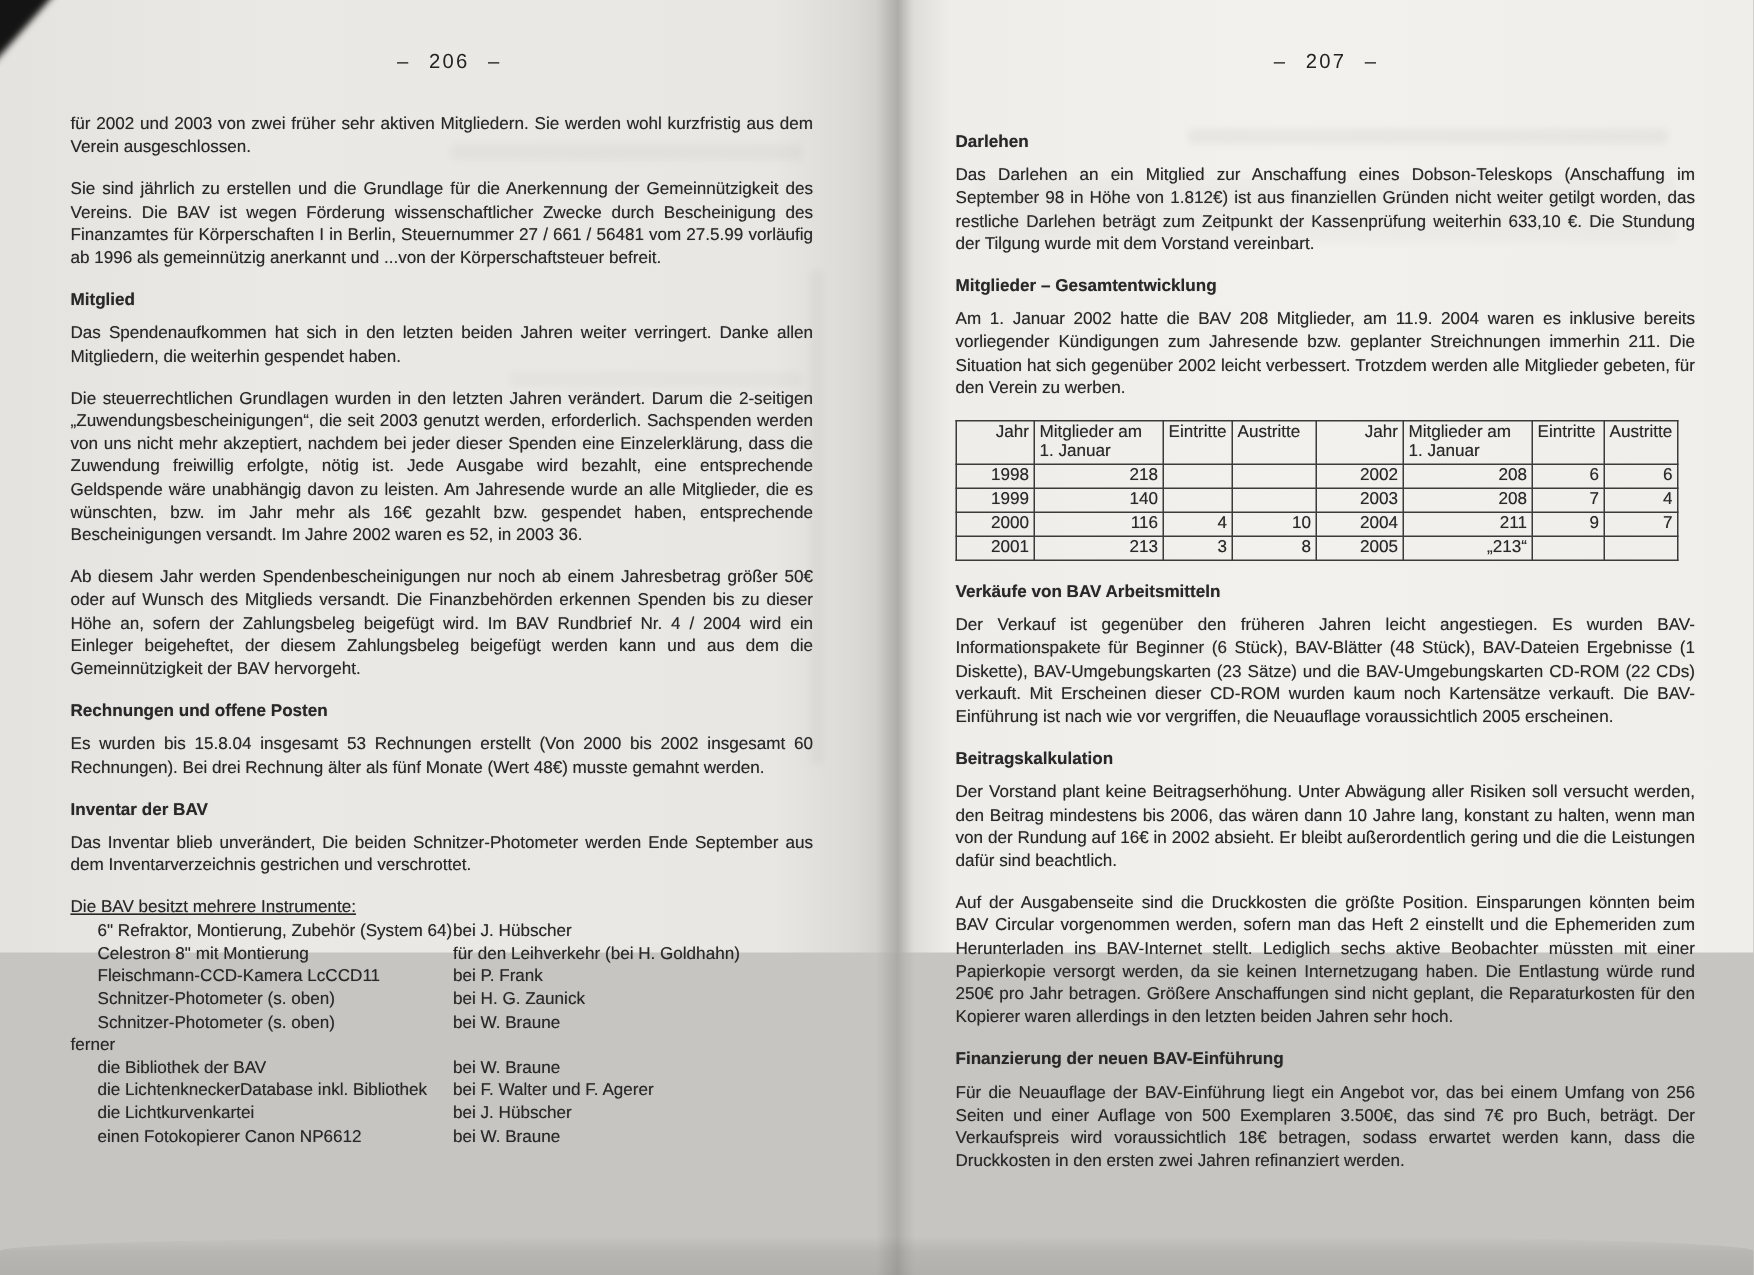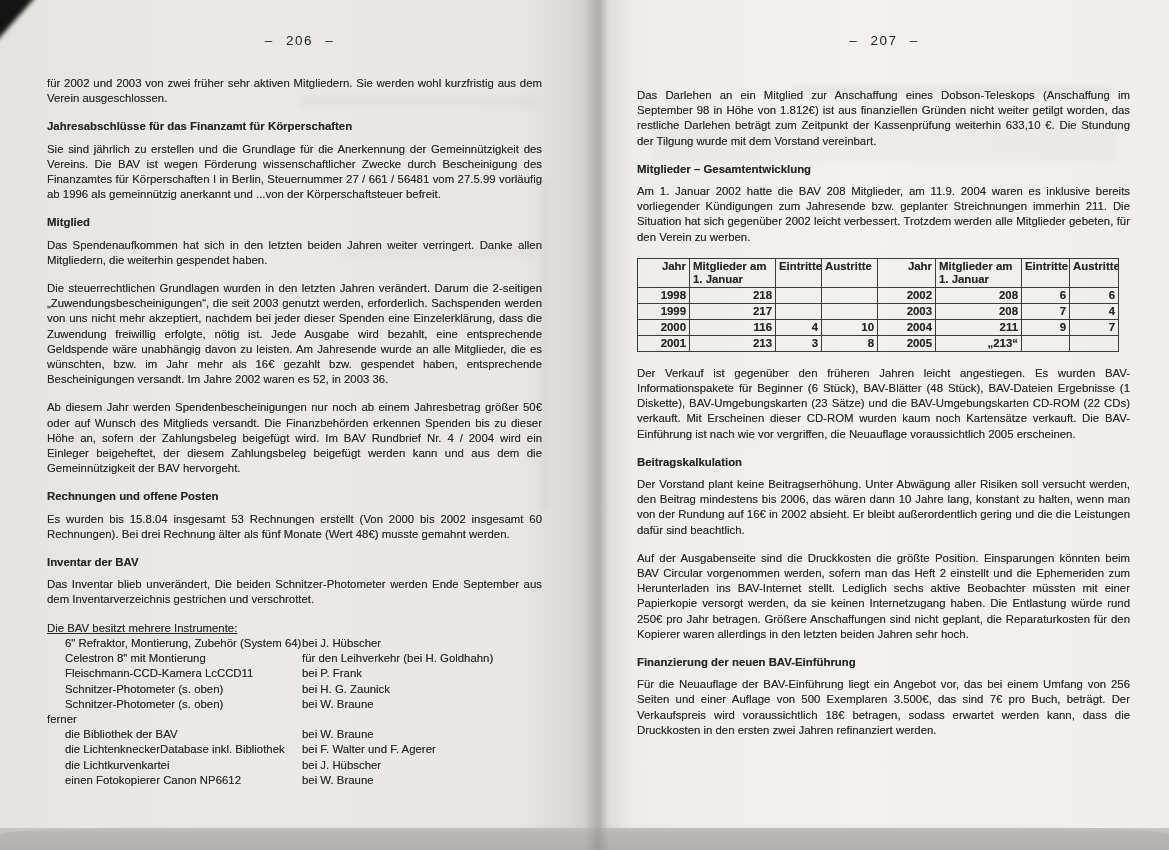--- a/index.html
+++ b/index.html
@@ -2,21 +2,21 @@
 <html><head>
 <meta charset="utf-8">
 <style>
   html,body{margin:0;padding:0;}
   body{
     width:1169px;height:850px;position:relative;overflow:hidden;
     background:#c6c5c2;
     font-family:"Liberation Sans", sans-serif;
     color:#282828;
   }
-  .page{position:absolute;top:0;height:828px;}
+  .page{position:absolute;top:0;height:635px;}
   .page-left{
     left:0;width:599px;
     background:linear-gradient(90deg,#e4e3df 0%,#eae9e5 30%,#e8e7e3 86%,#dbdad6 95%,#c9c8c5 100%);
   }
   .page-right{
     left:599px;width:570px;
     background:linear-gradient(90deg,#c8c7c4 0%,#dddcd8 1.5%,#eeede9 6%,#f2f1ed 45%,#efeeea 100%);
   }
   .page-num{
     position:absolute;top:33px;left:0;width:100%;text-align:center;
@@ -29,21 +29,21 @@
   .content-left{left:47px;top:76px;width:495px;}
   .content-right{left:637px;top:88px;width:493px;}
   .content p{margin:0 0 13px;text-align:justify;}
   .content .h{font-weight:bold;margin:0 0 7px;text-align:left;}
   
   .member-table{
     border-collapse:collapse;table-layout:fixed;width:481px;
     margin:2px 0 14px 0;font-size:11.4px;
   }
   .member-table th,.member-table td{
-    border:1px solid #3b3b3b;font-weight:bold;
+    border:1px solid #3b3b3b;font-weight:normal;
     padding:1px 3px;line-height:13px;overflow:hidden;
   }
   .member-table th{vertical-align:top;text-align:left;}
   .member-table th.c-jahr{text-align:right;}
   .member-table td{text-align:right;height:13px;}
   
   .inv-intro{margin:0;text-decoration:underline;}
   .inv-row{display:flex;}
   .inv-name{width:255px;padding-left:18px;flex:0 0 auto;box-sizing:border-box;}
   .inv-holder{flex:1;}
@@ -67,21 +67,20 @@
 </style>
 </head>
 <body>
 
 <div class="page page-left">
   <div class="page-num">– 206 –</div>
 </div>
 
 <div class="content content-left">
   <p>für 2002 und 2003 von zwei früher sehr aktiven Mitgliedern. Sie werden wohl kurzfristig aus dem Verein ausgeschlossen.</p>
-  <p class="h">Jahresabschlüsse für das Finanzamt für Körperschaften</p>
   <p>Sie sind jährlich zu erstellen und die Grundlage für die Anerkennung der Gemeinnützigkeit des Vereins. Die BAV ist wegen Förderung wissenschaftlicher Zwecke durch Bescheinigung des Finanzamtes für Körperschaften I in Berlin, Steuernummer 27 / 661 / 56481 vom 27.5.99 vorläufig ab 1996 als gemeinnützig anerkannt und ...von der Körperschaftsteuer befreit.</p>
   <p class="h">Mitglied</p>
   <p>Das Spendenaufkommen hat sich in den letzten beiden Jahren weiter verringert. Danke allen Mitgliedern, die weiterhin gespendet haben.</p>
   <p>Die steuerrechtlichen Grundlagen wurden in den letzten Jahren verändert. Darum die 2-seitigen „Zuwendungsbescheinigungen“, die seit 2003 genutzt werden, erforderlich. Sachspenden werden von uns nicht mehr akzeptiert, nachdem bei jeder dieser Spenden eine Einzelerklärung, dass die Zuwendung freiwillig erfolgte, nötig ist. Jede Ausgabe wird bezahlt, eine entsprechende Geldspende wäre unabhängig davon zu leisten. Am Jahresende wurde an alle Mitglieder, die es wünschten, bzw. im Jahr mehr als 16€ gezahlt bzw. gespendet haben, entsprechende Bescheinigungen versandt. Im Jahre 2002 waren es 52, in 2003  36.</p>
   <p>Ab diesem Jahr werden Spendenbescheinigungen nur noch ab einem Jahresbetrag größer 50€ oder auf Wunsch des Mitglieds versandt. Die Finanzbehörden erkennen Spenden bis zu dieser Höhe an, sofern der Zahlungsbeleg beigefügt wird. Im BAV Rundbrief Nr. 4 / 2004 wird ein Einleger beigeheftet, der diesem Zahlungsbeleg beigefügt werden kann und aus dem die Gemeinnützigkeit der BAV hervorgeht.</p>
   <p class="h">Rechnungen und offene Posten</p>
   <p>Es wurden bis 15.8.04 insgesamt 53 Rechnungen erstellt (Von 2000 bis 2002 insgesamt 60 Rechnungen). Bei drei Rechnung älter als fünf Monate (Wert 48€) musste gemahnt werden.</p>
   <p class="h">Inventar der BAV</p>
   <p>Das Inventar blieb unverändert, Die beiden Schnitzer-Photometer werden Ende September aus dem Inventarverzeichnis gestrichen und verschrottet.</p>
   <div class="inv-intro">Die BAV besitzt mehrere Instrumente:</div>
@@ -124,20 +123,21 @@
         <span class="inv-holder">bei W. Braune</span>
       </div>
     </div>
 </div>
 
 <div class="page page-right">
   <div class="page-num">– 207 –</div>
 </div>
 
 <div class="content content-right">
+  <p class="h">Darlehen</p>
   <p>Das Darlehen an ein Mitglied zur Anschaffung eines Dobson-Teleskops (Anschaffung im September 98 in Höhe von 1.812€) ist aus finanziellen Gründen nicht weiter getilgt worden, das restliche Darlehen beträgt zum Zeitpunkt der Kassenprüfung weiterhin 633,10 €. Die Stundung der Tilgung wurde mit dem Vorstand vereinbart.</p>
   <p class="h">Mitglieder – Gesamtentwicklung</p>
   <p>Am 1. Januar 2002 hatte die BAV 208 Mitglieder, am 11.9. 2004 waren es inklusive bereits vorliegender Kündigungen zum Jahresende bzw. geplanter Streichnungen immerhin 211. Die Situation hat sich gegenüber 2002 leicht verbessert. Trotzdem werden alle Mitglieder gebeten, für den Verein zu werben.</p>
 
   <table class="member-table">
     <colgroup>
       <col style="width:52px">
         <col style="width:86px">
         <col style="width:46px">
         <col style="width:56px">
@@ -164,21 +164,21 @@
           <td>218</td>
           <td></td>
           <td></td>
           <td>2002</td>
           <td>208</td>
           <td>6</td>
           <td>6</td>
         </tr>
         <tr>
           <td>1999</td>
-          <td>217</td>
+          <td>140</td>
           <td></td>
           <td></td>
           <td>2003</td>
           <td>208</td>
           <td>7</td>
           <td>4</td>
         </tr>
         <tr>
           <td>2000</td>
           <td>116</td>
@@ -195,20 +195,21 @@
           <td>3</td>
           <td>8</td>
           <td>2005</td>
           <td>„213“</td>
           <td></td>
           <td></td>
         </tr>
       </tbody>
   </table>
 
+  <p class="h">Verkäufe von BAV Arbeitsmitteln</p>
   <p>Der Verkauf ist gegenüber den früheren Jahren leicht angestiegen. Es wurden BAV-Informationspakete für Beginner (6 Stück), BAV-Blätter (48 Stück), BAV-Dateien Ergebnisse (1 Diskette), BAV-Umgebungskarten (23 Sätze) und die BAV-Umgebungskarten CD-ROM (22 CDs) verkauft. Mit Erscheinen dieser CD-ROM wurden kaum noch Kartensätze verkauft. Die BAV-Einführung ist nach wie vor vergriffen, die Neuauflage voraussichtlich 2005 erscheinen.</p>
   <p class="h">Beitragskalkulation</p>
   <p>Der Vorstand plant keine Beitragserhöhung. Unter Abwägung aller Risiken soll versucht werden, den Beitrag mindestens bis 2006, das wären dann 10 Jahre lang, konstant zu halten, wenn man von der Rundung auf 16€ in 2002 absieht. Er bleibt außerordentlich gering und die die Leistungen dafür sind beachtlich.</p>
   <p>Auf der Ausgabenseite sind die Druckkosten die größte Position. Einsparungen könnten beim BAV Circular vorgenommen werden, sofern man das Heft 2 einstellt und die Ephemeriden zum Herunterladen ins BAV-Internet stellt. Lediglich sechs aktive Beobachter müssten mit einer Papierkopie versorgt werden, da sie keinen Internetzugang haben. Die Entlastung würde rund 250€ pro Jahr betragen. Größere Anschaffungen sind nicht geplant, die Reparaturkosten für den Kopierer waren allerdings in den letzten beiden Jahren sehr hoch.</p>
   <p class="h">Finanzierung der neuen BAV-Einführung</p>
   <p>Für die Neuauflage der BAV-Einführung liegt ein Angebot  vor, das bei einem Umfang von 256 Seiten und einer Auflage von 500 Exemplaren 3.500€, das sind 7€ pro Buch, beträgt. Der Verkaufspreis wird voraussichtlich 18€ betragen, sodass erwartet werden kann, dass die Druckkosten in den ersten zwei Jahren refinanziert werden.</p>
 </div>
 
 <div class="gutter-shadow"></div>
 <div class="corner-fold"></div>

